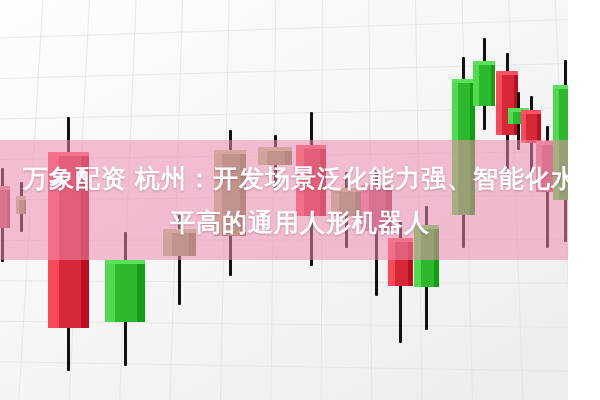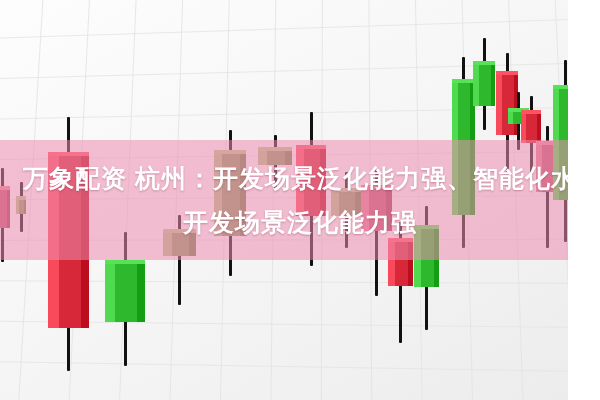--- a/index.html
+++ b/index.html
@@ -233,16 +233,16 @@
           <div class="sh" style="background: rgb(117, 129, 73);"></div>
           <div class="cap" style="background: rgb(185, 197, 141);"></div>
         </div>
       </div>
     </div>
 
   <div id="band" style="top: 140px; height: 120px;"></div>
 
   <div id="headline" style="top: 140px; height: 120px; color: rgb(255, 255, 255);">
     <div class="l1">万象配资 杭州：开发场景泛化能力强、智能化水</div>
-    <div class="l2">开发场景泛化能力强</div>
+    <div class="l2">平高的通用人形机器人</div>
   </div>
 
 </div>
 
 </body></html>

